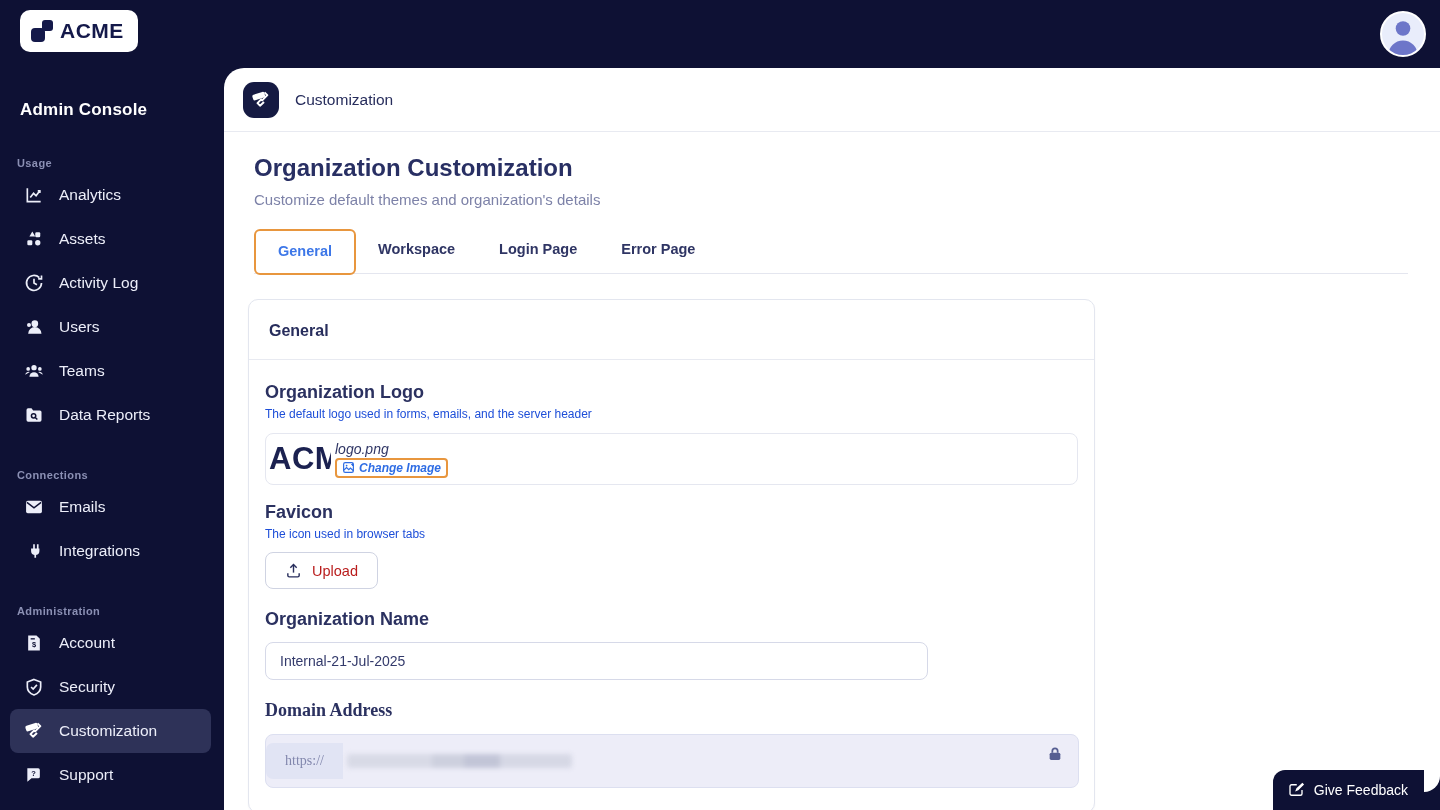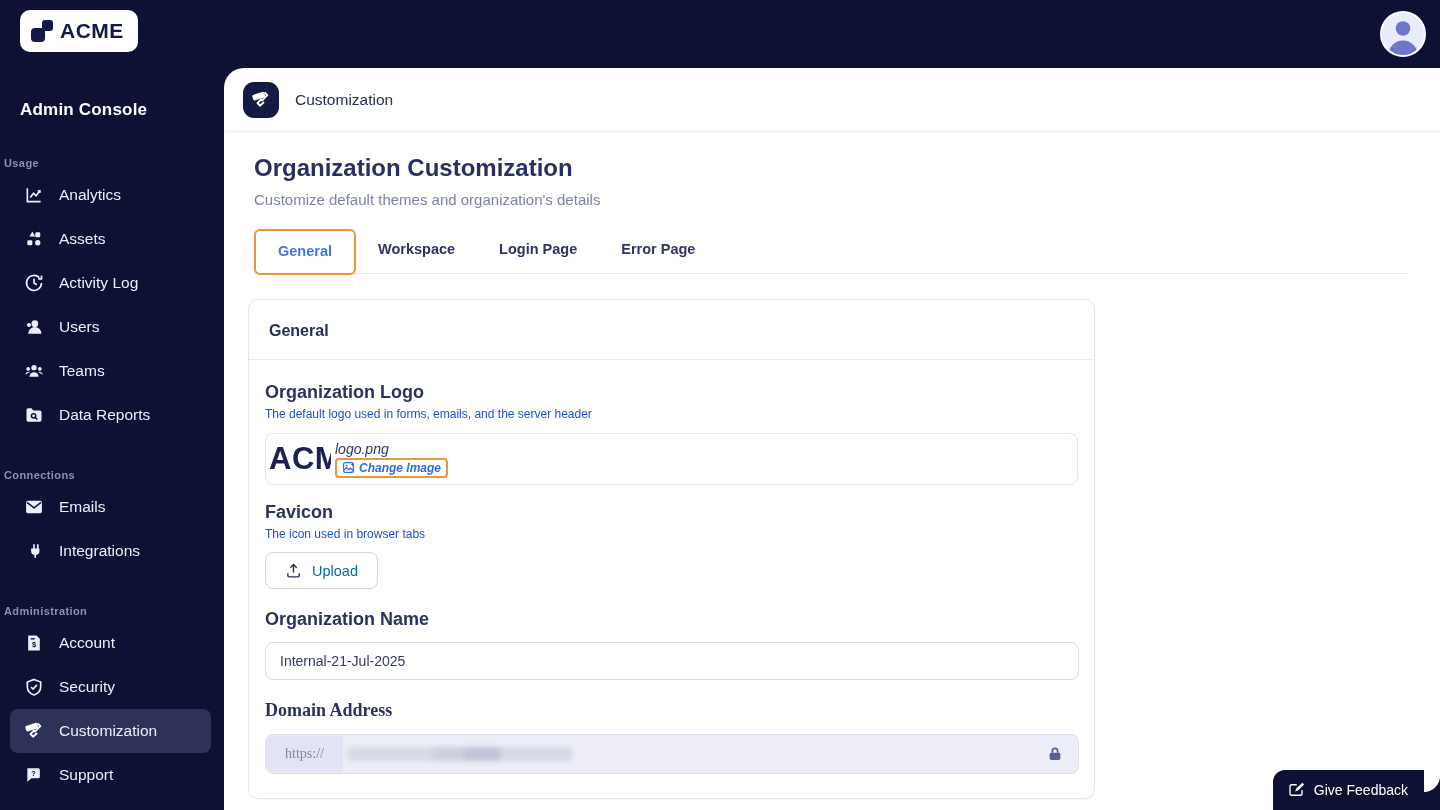--- a/index.html
+++ b/index.html
@@ -13,21 +13,21 @@
   .brand-glyph { width:24px; height:24px; position:relative; }
   .brand-glyph .sq1 { position:absolute; left:1px; bottom:1px; width:14px; height:14px; background:#14194a; border-radius:4px; }
   .brand-glyph .sq2 { position:absolute; right:1px; top:1px; width:11px; height:11px; background:#14194a; border-radius:3px; }
   .brand-text { font-size:21px; font-weight:800; color:#14194a; letter-spacing:0.5px; }
   .avatar { position:absolute; top:11px; right:14px; width:46px; height:46px; border-radius:50%;
     background:#e9edfb; border:2px solid #ffffff; display:flex; align-items:center; justify-content:center; overflow:hidden; }
 
   
   .sidebar { position:absolute; top:68px; left:0; width:224px; bottom:0; background:#0E1134; color:#e9ebf7; }
   .sidebar-title { margin:32px 0 0 20px; font-size:17px; font-weight:700; color:#ffffff; letter-spacing:0.2px; }
-  .section-label { margin:0 0 4px 4px; font-size:11px; font-weight:700; color:#8b90b4; letter-spacing:0.4px; }
+  .section-label { margin:0 0 4px 17px; font-size:11px; font-weight:700; color:#8b90b4; letter-spacing:0.4px; }
   .sec-usage { margin-top:37px; }
   .sec-conn  { margin-top:32px; }
   .sec-admin { margin-top:32px; }
   .nav-item { display:flex; align-items:center; gap:15px; height:44px; padding:0 14px; margin:0 13px 0 10px;
     border-radius:8px; font-size:15.5px; color:#eceef9; cursor:pointer; }
   .nav-item svg { flex:0 0 auto; }
   .nav-item.active { background:#2e3258; }
 
   
   .main { position:absolute; top:68px; left:224px; right:0; bottom:0; background:#ffffff;
@@ -63,28 +63,28 @@
   .logo-clip { width:62px; height:36px; overflow:hidden; display:flex; align-items:center; }
   .logo-clip span { font-size:31px; font-weight:800; color:#1b2150; letter-spacing:0.5px; white-space:nowrap; }
   .logo-meta { display:flex; flex-direction:column;font-style:italic; }
   .logo-filename { font-size:14px; color:#2f3564; }
   .change-image { display:inline-flex; align-items:center; gap:4px; font-size:12px; font-weight:700;
     color:#2f6de4; border:2px solid #E8963E; border-radius:4px; padding:1px 5px; margin-top:1px; cursor:pointer; }
 
   .favicon-field { margin-top:17px; }
   .upload-btn { margin-top:11px; display:inline-flex; align-items:center; gap:10px; padding:9px 19px;
     border:1px solid #cfd3e2; border-radius:8px; background:#ffffff; font-size:14.5px; font-weight:500;
-    color:#0369a1; cursor:pointer; }
+    color:#b91c1c; cursor:pointer; }
 
   .name-field { margin-top:20px; }
-  .text-input { margin-top:12px; width:814px; height:38px; border:1px solid #d6d9e8; border-radius:8px;
+  .text-input { margin-top:12px; width:663px; height:38px; border:1px solid #d6d9e8; border-radius:8px;
     font-family:"Liberation Sans", sans-serif; font-size:14px; color:#333a6b; padding:0 14px; outline:none; background:#ffffff; }
 
   .domain-field { margin-top:20px;font-family:Liberation Serif, serif; }
-  .domain-input { margin-top:13px; width:814px; height:40px; background:#ededf8; border:1px solid #dcdff0;
+  .domain-input { margin-top:13px; width:814px; height:54px; background:#ededf8; border:1px solid #dcdff0;
     border-radius:8px; display:flex; align-items:center; position:relative; }
   .domain-prefix { width:77px; height:36px; background:#e1e4f4; border-radius:7px 0 0 7px;
     display:flex; align-items:center; justify-content:center; font-size:14px; color:#8287ad; }
   .domain-redacted { margin-left:4px; width:225px; height:14px; border-radius:3px;
     background:linear-gradient(90deg,#d8dae6 0 38%,#cdd0de 38% 52%,#c2c5d7 52% 68%,#d6d8e5 68% 100%);
     filter:blur(2.5px); }
   .domain-lock { position:absolute; right:15px; top:11px; }
 
   
   .feedback-btn { position:absolute; right:16px; bottom:0; height:40px; padding:0 16px 0 14px;

